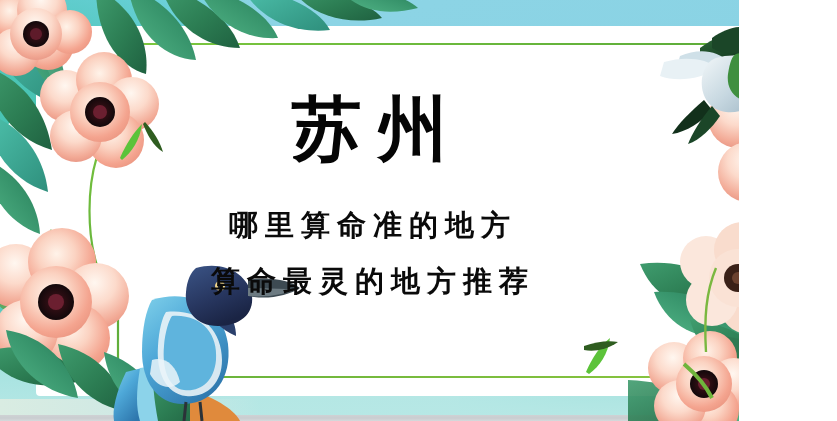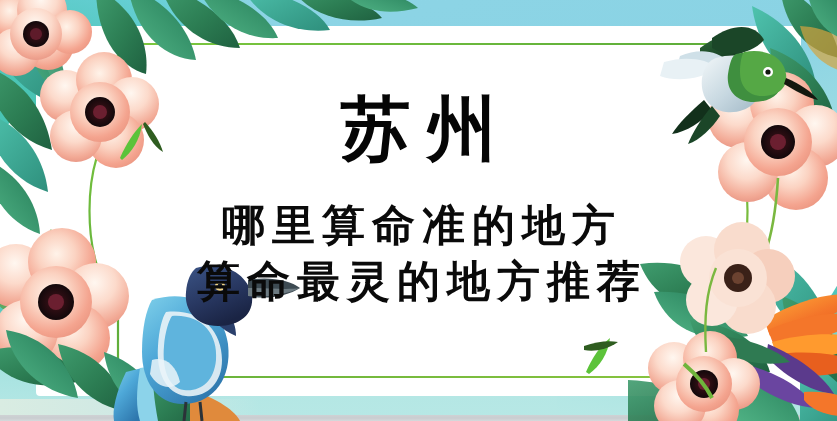--- a/index.html
+++ b/index.html
@@ -7,21 +7,21 @@
     margin: 0;
     padding: 0;
     background: #ffffff;
   }
   body {
     font-family: "DejaVu Sans", "Liberation Sans", sans-serif;
   }
 
   .poster {
     position: relative;
-    width: 837px;
+    width: 739px;
     height: 421px;
     overflow: hidden;
     background: #8ad4e5;
   }
 
   
   .bg-base {
     position: absolute;
     inset: 0;
     background:
@@ -117,21 +117,21 @@
     line-height: 86px;
     letter-spacing: 16px;
     text-indent: 16px;
     color: #050505;
     white-space: nowrap;
   }
   .sub-line {
     position: absolute;
     left: 0; right: 0;
     font-family: "DejaVu Sans", "Liberation Sans", sans-serif;
-    font-size: 43px;
+    font-size: 29px;
     font-weight: bold;
     line-height: 54px;
     letter-spacing: 7px;
     text-indent: 7px;
     color: #0a0a0a;
     white-space: nowrap;
   }
   .sub-line-1 { top: 198px; }
   .sub-line-2 { top: 254px; }
 </style>

